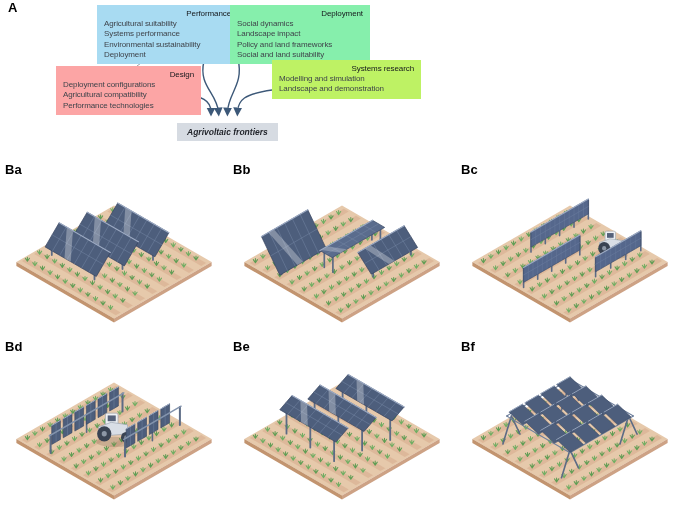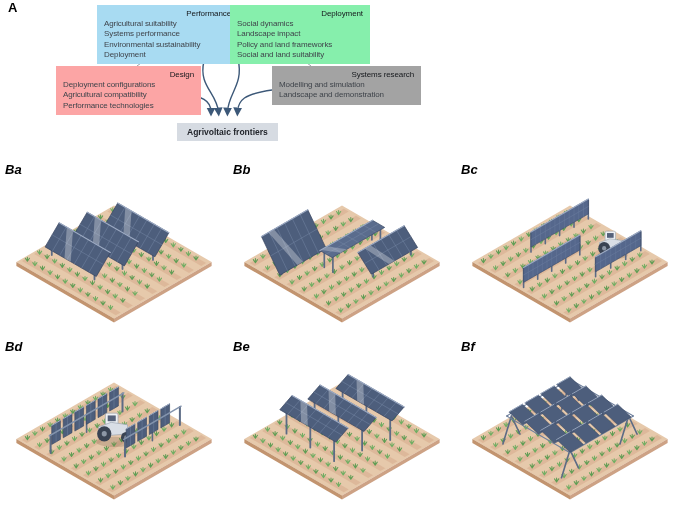--- a/index.html
+++ b/index.html
@@ -13,21 +13,21 @@
   .abox{position:absolute;padding:4px 7px;font-size:8px;line-height:10.2px;
         letter-spacing:-0.1px;color:#3f444b;white-space:nowrap;}
   .abox .abox-title{font-weight:400;color:#15181c;text-align:right;}
   .target-box{position:absolute;padding:4px 10px;font-size:8.5px;font-weight:700;color:#23262c;}
 
   
   .b-grid{position:absolute;left:0;top:156px;width:685px;height:354px;
           display:flex;flex-wrap:wrap;}
   .b-cell{width:228px;height:176px;position:relative;}
   .b-cell:nth-child(3n){width:229px;}
-  .b-label{position:absolute;left:5px;top:6px;font-size:13px;font-weight:700;color:#000;font-style:italic;}
+  .b-label{position:absolute;left:5px;top:6px;font-size:13px;font-weight:700;color:#000;}
   .scene{position:absolute;left:0;top:20px;display:block;}
 </style>
 </head>
 <body>
 
 <div class="fig">
 
   <div class="panel-a">
     <div class="a-label">A</div>
 
@@ -64,27 +64,27 @@
       <div class="abox-item">Social and land suitability</div>
     </div>
 
     <div class="abox" style="left: 56px; top: 66px; width: 131px; background-color: #fca5a5;">
       <div class="abox-title">Design</div>
       <div class="abox-item">Deployment configurations</div>
       <div class="abox-item">Agricultural compatibility</div>
       <div class="abox-item">Performance technologies</div>
     </div>
 
-    <div class="abox" style="left: 272px; top: 66px; width: 135px; background-color: #a3a3a3;">
+    <div class="abox" style="left: 272px; top: 60px; width: 135px; background-color: #bef264;">
       <div class="abox-title">Systems research</div>
       <div class="abox-item">Modelling and simulation</div>
       <div class="abox-item">Landscape and demonstration</div>
     </div>
 
-    <div class="target-box" style="left: 177px; top: 123px; background-color: rgb(214, 219, 226);">Agrivoltaic frontiers</div>
+    <div class="target-box" style="left: 177px; top: 123px; background-color: rgb(214, 219, 226); font-style: italic;">Agrivoltaic frontiers</div>
   </div>
 
   <div class="b-grid">
     <div class="b-cell">
       <div class="b-label">Ba</div>
       <svg class="scene" width="228" height="152" viewBox="0 0 228 152">
           <polygon points="114,29.6 211.6,86 114,142.4 16.4,86" fill="#e6c9ab"></polygon>
           <polygon points="211.6,86 114,142.4 114,146.4 211.6,90" fill="#cda285"></polygon>
           <polygon points="16.4,86 114,142.4 114,146.4 16.4,90" fill="#c2946f"></polygon>
           <polygon points="21.9,84.9 115.8,139.2 120.7,136.4 26.8,82.1" fill="#d9af90" opacity="0.65"></polygon>

